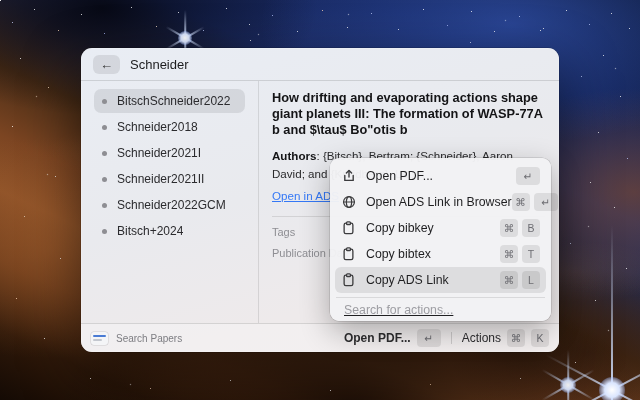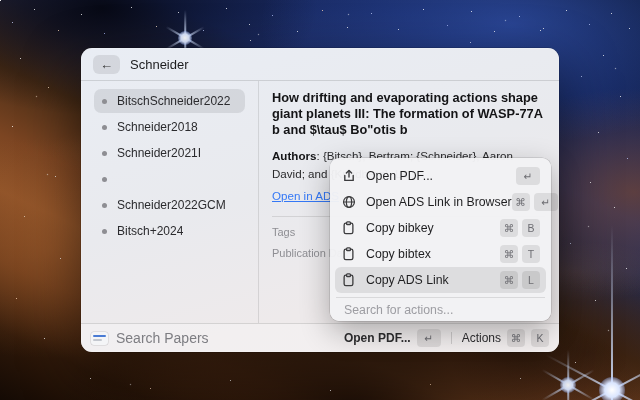--- a/index.html
+++ b/index.html
@@ -100,21 +100,21 @@
   .authors b{font-weight:700;color:#141416;}
   .ads-link{margin-top:7px;font-size:11.6px;color:#3478f6;text-decoration:underline;width:fit-content;}
   .meta-divider{margin-top:14px;border-top:1px solid rgba(0,0,0,.10);}
   .meta-row{margin-top:9px;font-size:11px;color:#8e8e93;}
   
   .win-footer{height:28px;flex:0 0 28px;border-top:1px solid rgba(0,0,0,.12);display:flex;align-items:center;padding:0 10px;background:rgba(255,255,255,.25);}
   .app-logo{width:17px;height:13px;border-radius:3px;background:#f4f5f7;box-shadow:0 0 0 .5px rgba(0,0,0,.15);position:relative;overflow:hidden;}
   .app-logo i{position:absolute;left:2px;right:2px;height:2px;border-radius:1px;display:block;}
   .app-logo .l1{top:3px;background:#4a7bd4;}
   .app-logo .l2{top:7px;background:#c3c7cf;right:6px;}
-  .footer-app{margin-left:8px;font-size:14px;color:#7d7d82;}
+  .footer-app{margin-left:8px;font-size:10px;color:#7d7d82;}
   .footer-right{margin-left:auto;display:flex;align-items:center;gap:6px;}
   .footer-action{font-size:12px;font-weight:600;color:#2e2e30;}
   .footer-actions-label{font-size:12px;color:#2e2e30;}
   .kbd{min-width:18px;height:18px;padding:0 3px;border-radius:4px;background:rgba(0,0,0,.09);color:#6d6d72;font-size:10.5px;display:flex;align-items:center;justify-content:center;box-sizing:border-box;}
   .kbd.wide{min-width:24px;}
   .footer-sep{width:1px;height:12px;background:rgba(0,0,0,.15);margin:0 4px;}
 
   
   .menu{
     position:absolute;left:330px;top:158px;width:221px;height:163px;
@@ -123,21 +123,21 @@
     padding:5px 5px 0 5px;box-sizing:border-box;display:flex;flex-direction:column;
   }
   .menu-item{height:26px;flex:0 0 26px;display:flex;align-items:center;border-radius:6px;padding:0 6px;}
   .menu-item.selected{background:rgba(0,0,0,.085);}
   .mi-icon{width:15px;height:15px;margin-right:10px;flex:0 0 15px;display:flex;align-items:center;justify-content:center;color:#3c3c3e;}
   .mi-icon svg{display:block;}
   .mi-label{font-size:12.3px;color:#1f1f21;white-space:nowrap;}
   .mi-keys{margin-left:auto;display:flex;gap:4px;}
   .menu-sep{border-top:1px solid rgba(0,0,0,.10);margin:4px 1px 0 1px;}
   .menu-search{height:30px;display:flex;align-items:center;padding:0 7px;}
-  .menu-search input{border:none;outline:none;background:transparent;font-size:12.3px;color:#1f1f21;width:100%;font-family:"Liberation Sans",sans-serif;}
+  .menu-search input{border:none;outline:none;background:transparent;font-size:12.3px;color:#1f1f21;width:100%;font-family:"Liberation Sans",sans-serif;text-decoration:underline;}
   .menu-search input::placeholder{color:#9d9da2;}
 </style>
 </head>
 <body>
 
 <div class="bg"></div>
 <div class="stars"></div>
 <div class="stars2"></div>
 <div class="dstar" id="star-a">
     <span class="sp s1"></span>
@@ -176,20 +176,21 @@
       <div class="list-item">
         <span class="dot"></span>
         <span class="list-label">Schneider2018</span>
       </div>
       <div class="list-item">
         <span class="dot"></span>
         <span class="list-label">Schneider2021I</span>
       </div>
       <div class="list-item">
         <span class="dot"></span>
+        <span class="list-label">Schneider2021II</span>
       </div>
       <div class="list-item">
         <span class="dot"></span>
         <span class="list-label">Schneider2022GCM</span>
       </div>
       <div class="list-item">
         <span class="dot"></span>
         <span class="list-label">Bitsch+2024</span>
       </div>
     </div>

